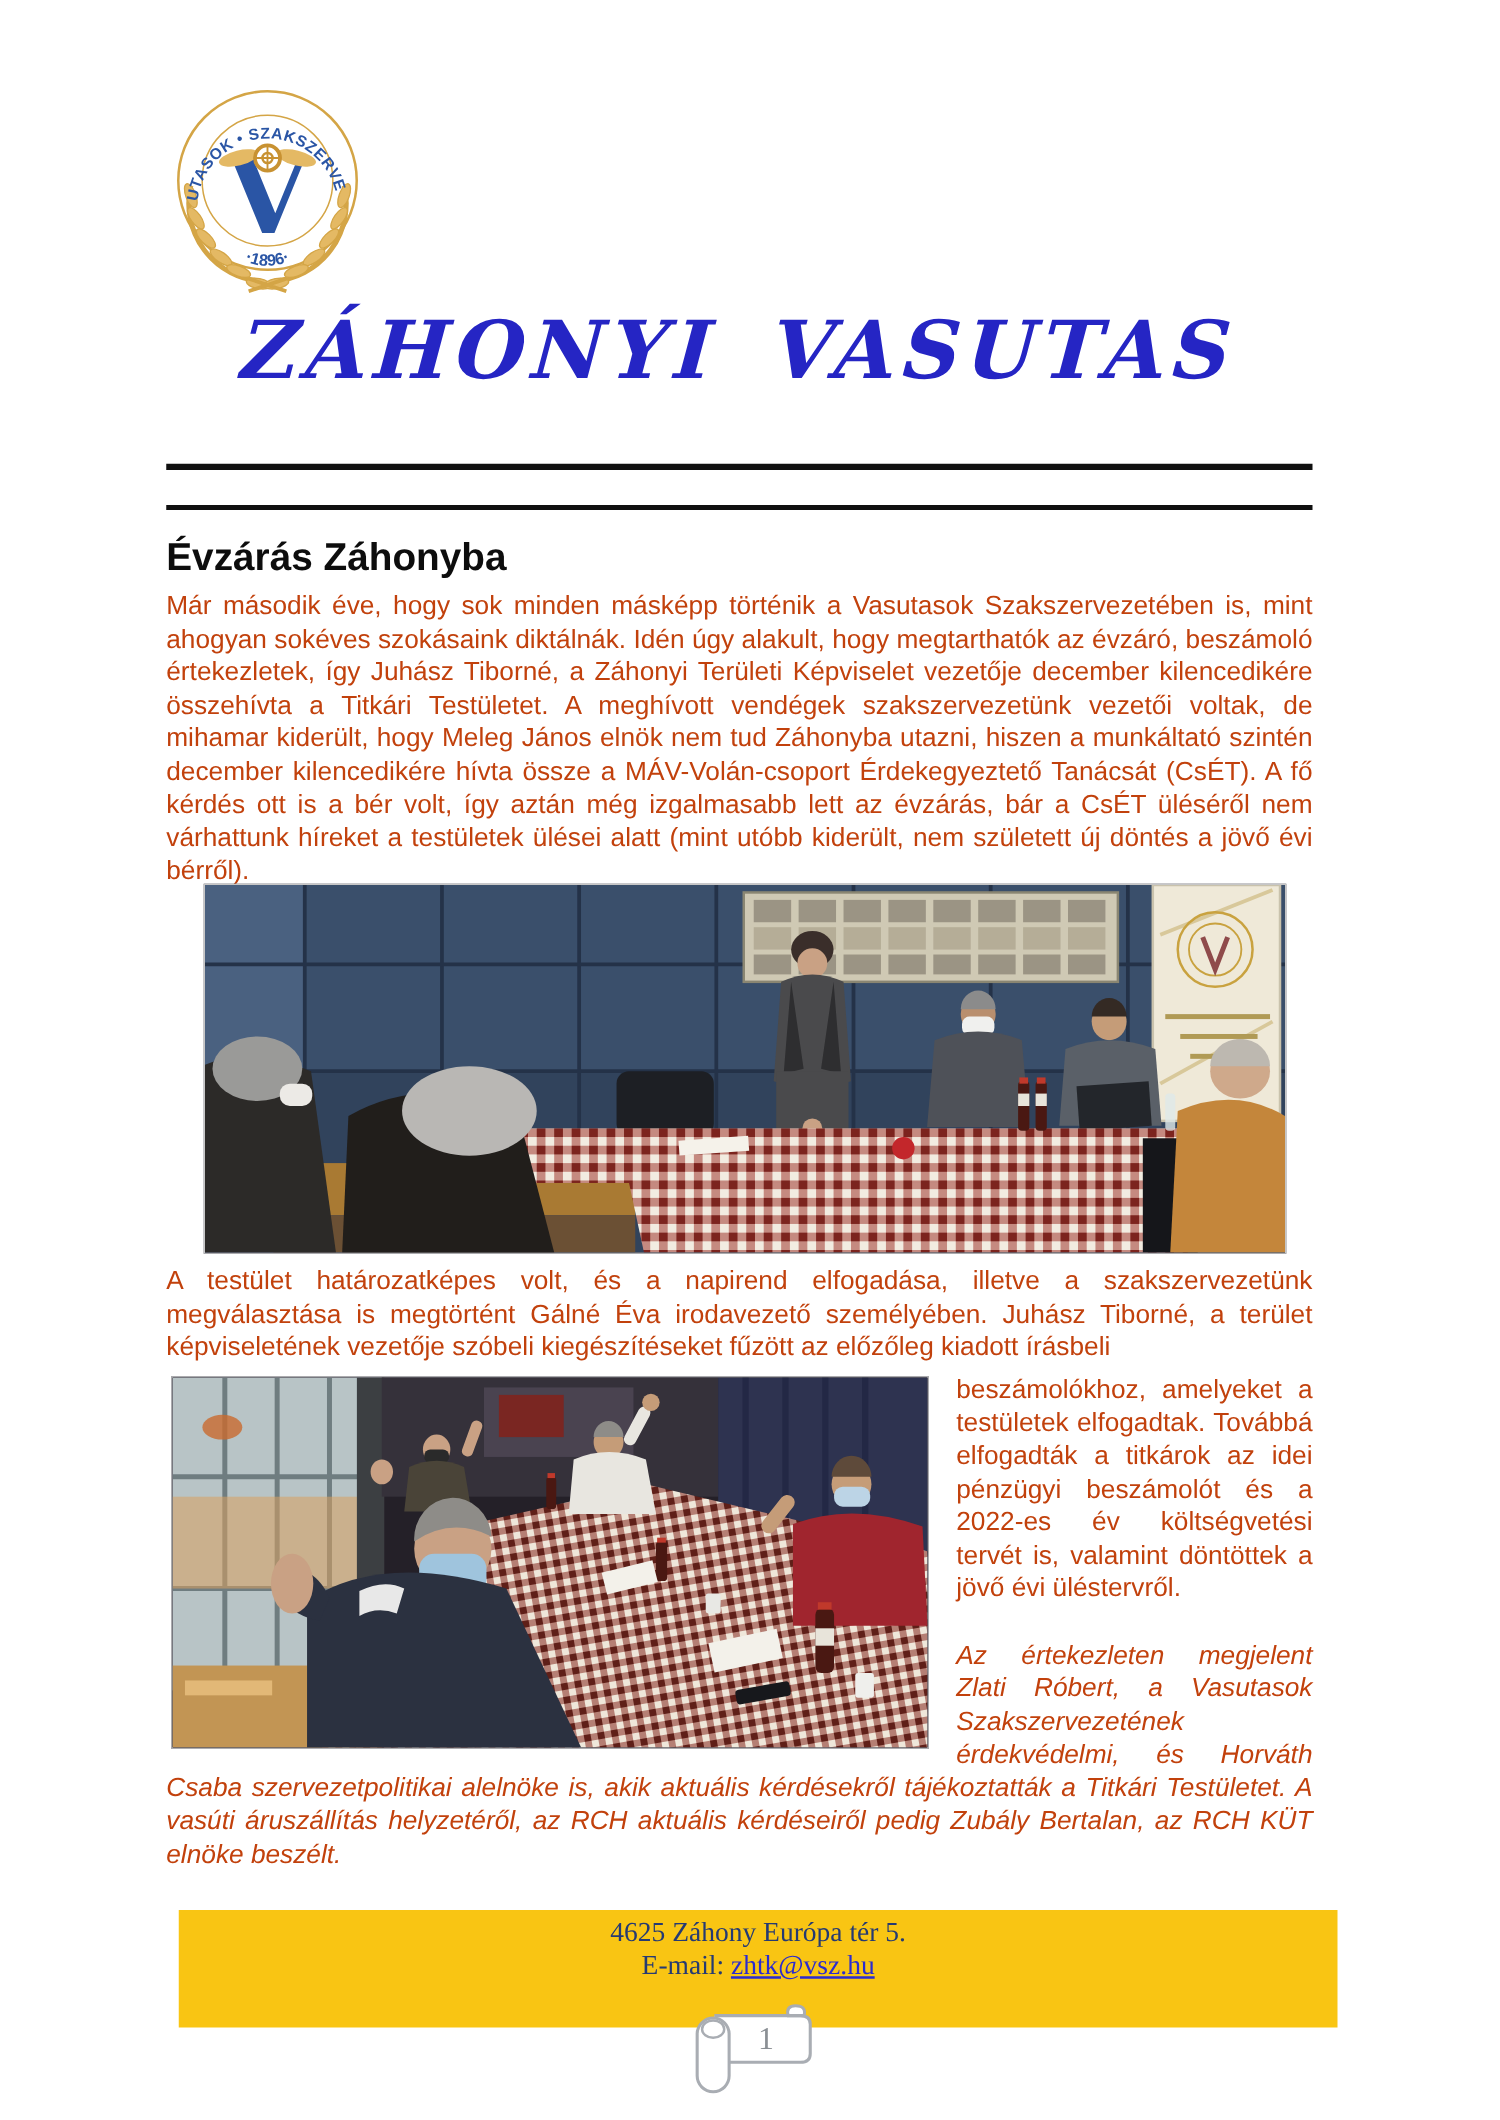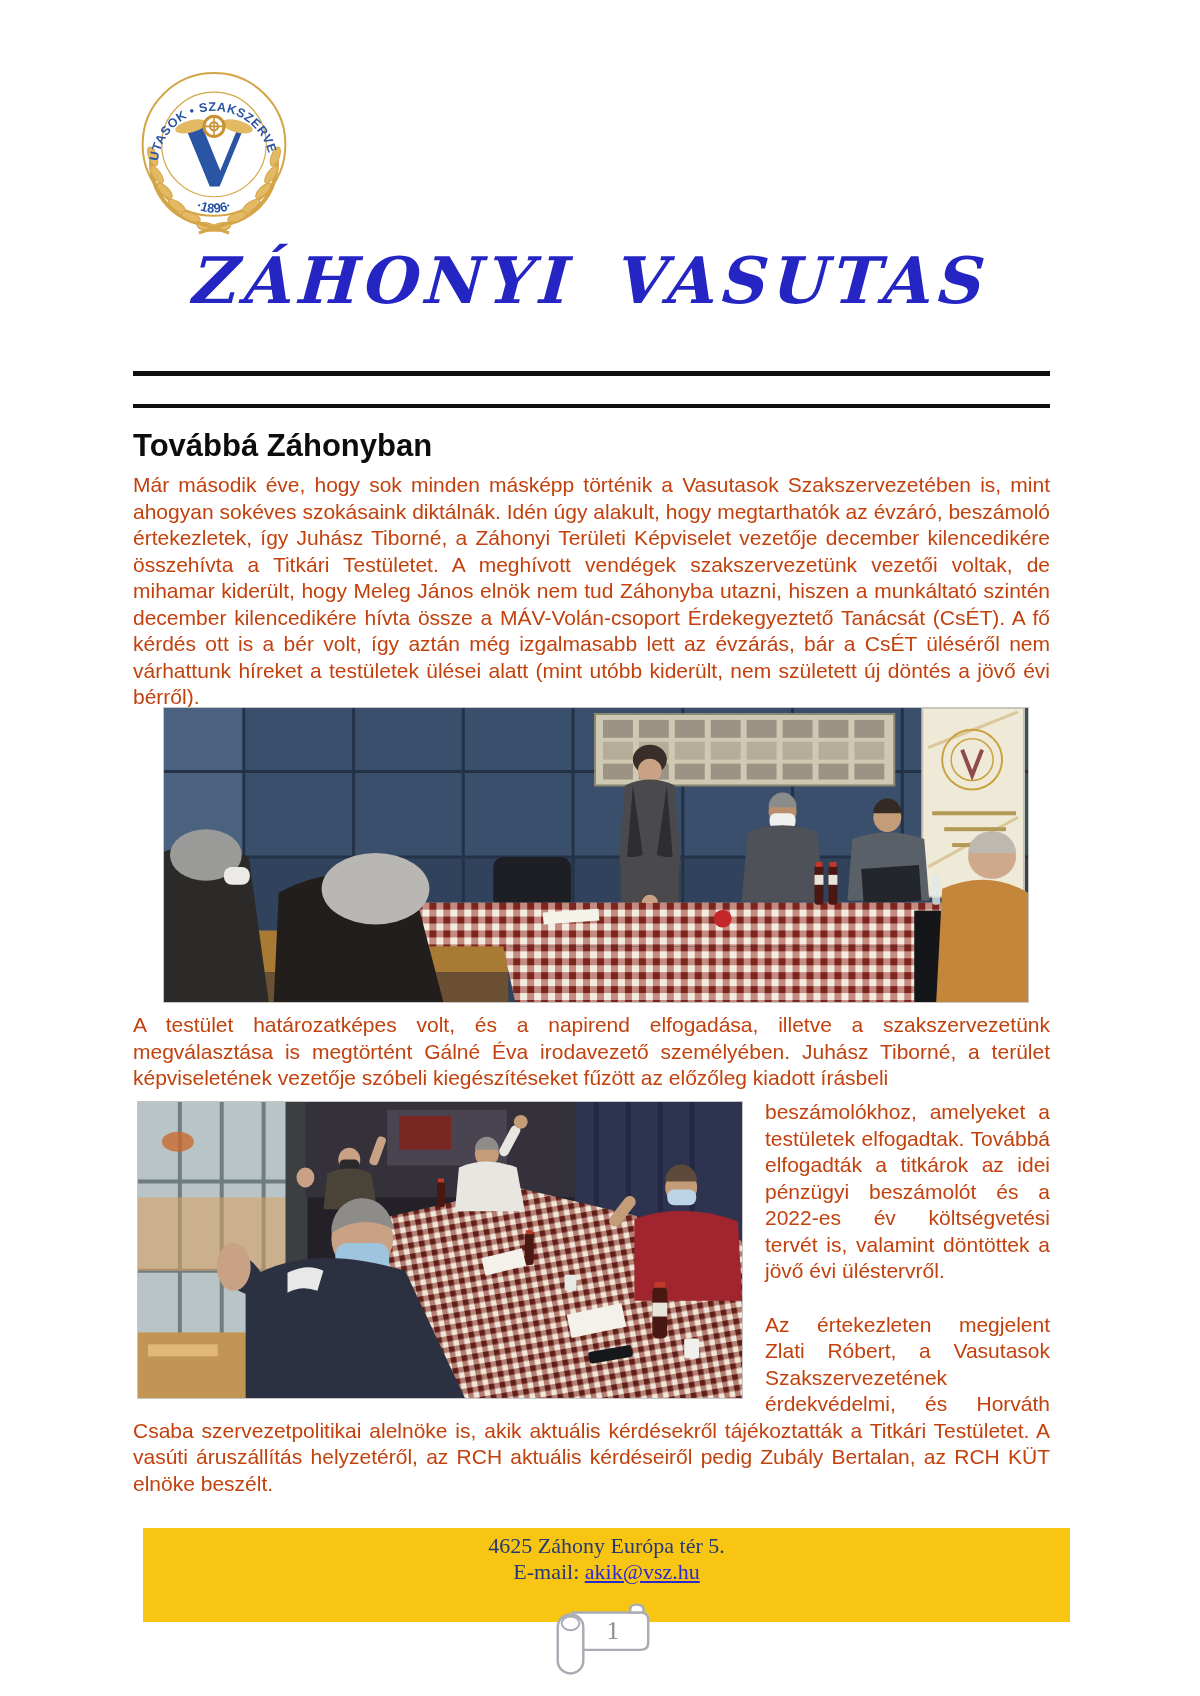--- a/index.html
+++ b/index.html
@@ -47,21 +47,21 @@
   .body-text{
     font-size:21px;line-height:26.5px;color:#c2410c;text-align:justify;
   }
   .para1{position:absolute;left:133px;top:472px;width:917px;}
   .photo-frame{border:1px solid #c6c6c6;background:#223;display:block;}
   .photo1{position:absolute;left:163px;top:707px;width:866px;height:296px;}
   .para2intro{position:absolute;left:133px;top:1012px;width:917px;}
   .wrap-section{position:absolute;left:133px;top:1099px;width:917px;}
   .photo2{float:left;width:606px;height:298px;margin:2px 22px 8px 4px;}
   .wrap-section p{margin-bottom:27px;}
-  .wrap-section p:last-child{margin-bottom:12px;}
+  .wrap-section p:last-child{margin-bottom:12px;font-style:italic;}
   
   .footer-bar{
     position:absolute;left:131px;top:1528px;width:927px;height:94px;
     background:var(--footer-yellow);
     font-family:"Liberation Serif",serif;font-size:22px;line-height:26px;
     color:var(--footer-text);text-align:center;padding-top:5px;margin-left:12px;
   }
   .footer-bar a{color:var(--link-blue);text-decoration:underline;}
   .scroll-badge{position:absolute;left:542px;top:1598px;width:118px;height:88px;z-index:5;}
   svg text{user-select:none;}
@@ -114,21 +114,21 @@
       <textPath href="#arcBot" startOffset="50%" text-anchor="middle">·1896·</textPath>
     </text>
   </svg>
 
 
   <div class="nl-title">ZÁHONYI VASUTAS</div>
 
   <div class="rule-top"></div>
   <div class="rule-bottom"></div>
 
-  <div class="article-heading">Továbbá Záhonyban</div>
+  <div class="article-heading">Évzárás Záhonyba</div>
 
   <div class="body-text para1">Már második éve, hogy sok minden másképp történik a Vasutasok Szakszervezetében is, mint ahogyan sokéves szokásaink diktálnák. Idén úgy alakult, hogy megtarthatók az évzáró, beszámoló értekezletek, így Juhász Tiborné, a Záhonyi Területi Képviselet vezetője december kilencedikére összehívta a Titkári Testületet. A meghívott vendégek szakszervezetünk vezetői voltak, de mihamar kiderült, hogy Meleg János elnök nem tud Záhonyba utazni, hiszen a munkáltató szintén december kilencedikére hívta össze a MÁV-Volán-csoport Érdekegyeztető Tanácsát (CsÉT). A fő kérdés ott is a bér volt, így aztán még izgalmasabb lett az évzárás, bár a CsÉT üléséről nem várhattunk híreket a testületek ülései alatt (mint utóbb kiderült, nem született új döntés a jövő évi bérről).</div>
 
   <svg class="photo1 photo-frame" viewBox="0 0 866 296" preserveAspectRatio="none">
     <defs>
       <pattern id="ging1" width="14" height="14" patternUnits="userSpaceOnUse">
         <rect width="14" height="14" fill="#f2ece1"></rect>
         <rect width="7" height="14" fill="#a03a31" opacity="0.55"></rect>
         <rect width="14" height="7" fill="#a03a31" opacity="0.55"></rect>
         <rect width="7" height="7" fill="#7c241e"></rect>
@@ -341,21 +341,21 @@
       </g>
     </svg>
     <p class="body-text">beszámolókhoz, amelyeket a testületek elfogadtak. Továbbá elfogadták a titkárok az idei pénzügyi beszámolót és a 2022-es év költségvetési tervét is, valamint döntöttek a jövő évi üléstervről.</p>
     <p class="body-text">Az értekezleten megjelent Zlati Róbert, a Vasutasok Szakszervezetének érdekvédelmi, és Horváth Csaba szervezetpolitikai alelnöke is, akik aktuális kérdésekről tájékoztatták a Titkári Testületet. A vasúti áruszállítás helyzetéről, az RCH aktuális kérdéseiről pedig Zubály Bertalan, az RCH KÜT elnöke beszélt.</p>
   </div>
 
   <div class="footer-bar">
     <div>4625 Záhony Európa tér 5.</div>
     <div>
       <span>E-mail:</span>
-      <a href="#">akik@vsz.hu</a>
+      <a href="#">zhtk@vsz.hu</a>
     </div>
   </div>
 
   <svg class="scroll-badge" viewBox="0 0 120 84">
     <g fill="#ffffff" stroke="#a9adb3" stroke-width="2.5">
       <path d="M30 12 H100 q8 0 8 7 v24 q0 7 -8 7 H42"></path>
       <path d="M90 12 q-2 -8 6 -8 q9 0 7 8 z"></path>
       <rect x="16" y="14" width="26" height="60" rx="13"></rect>
       <ellipse cx="29" cy="23" rx="9" ry="7" stroke-width="2"></ellipse>
     </g>

